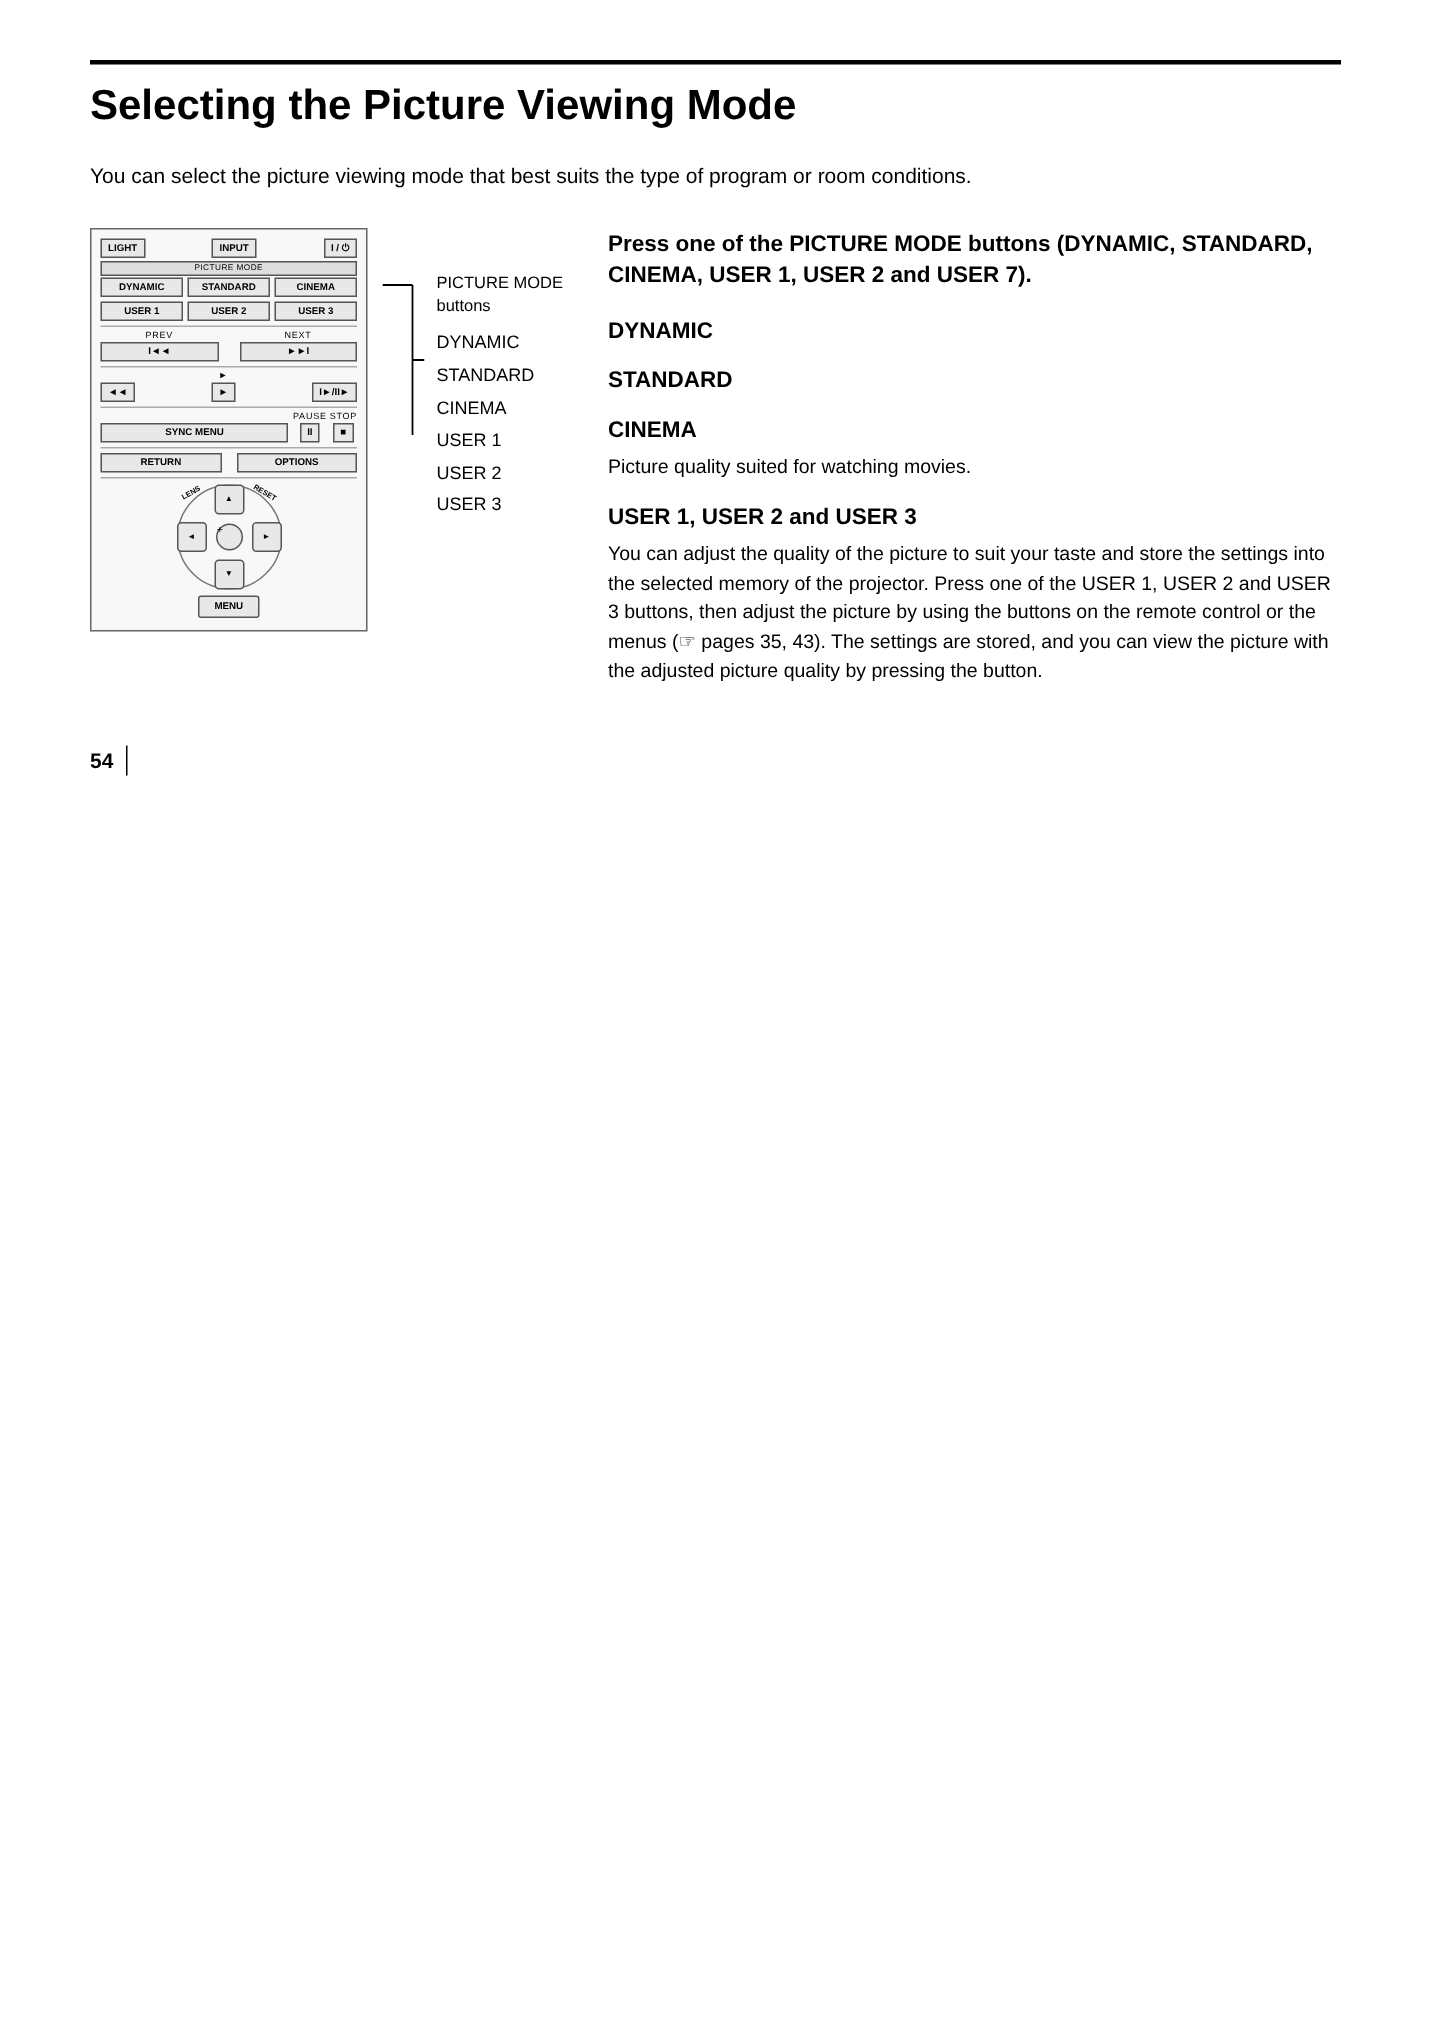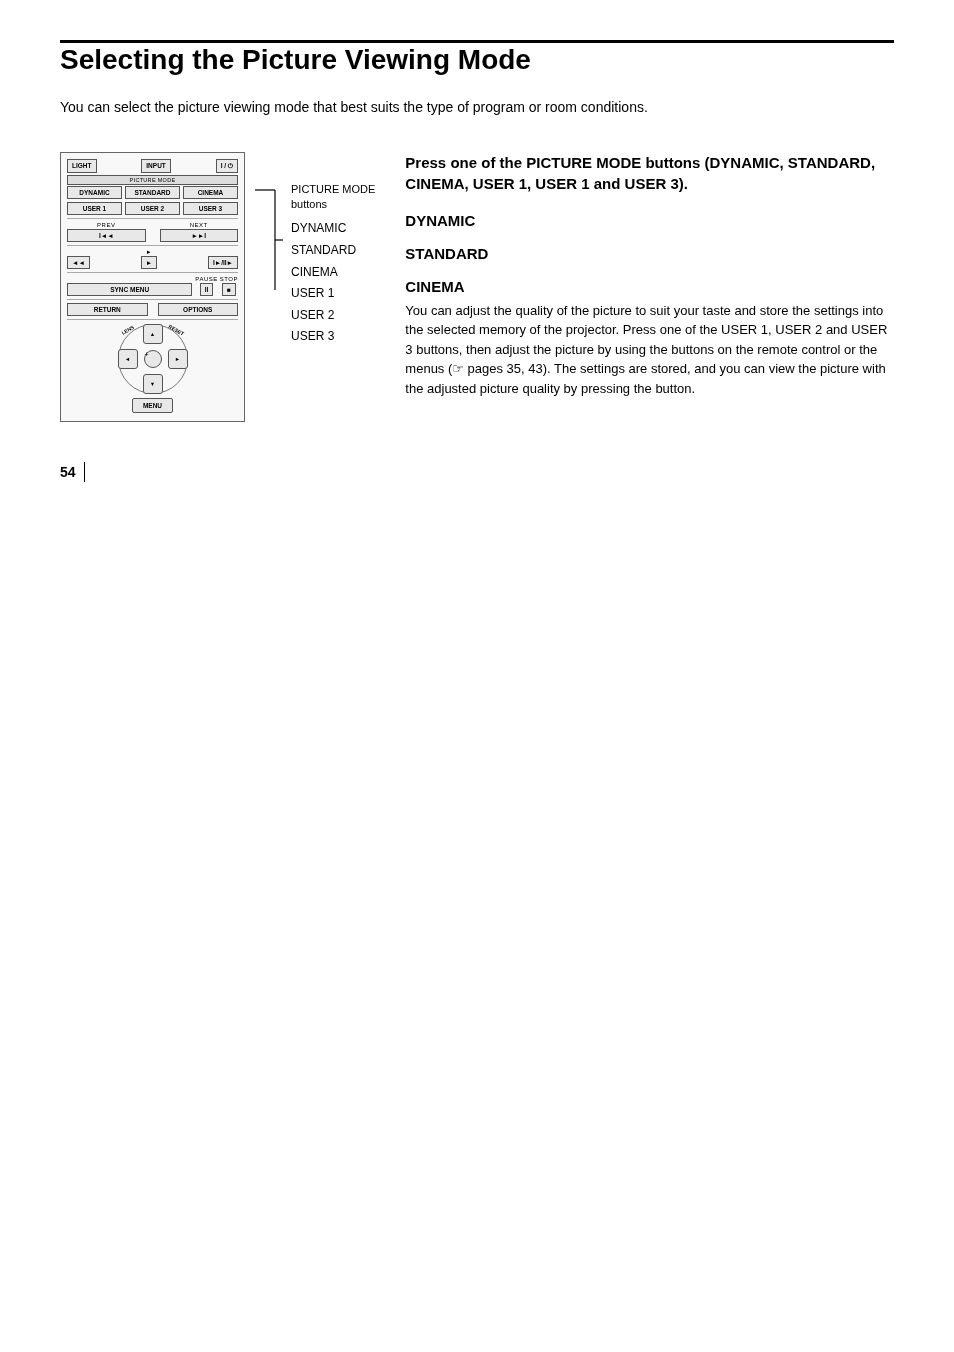--- a/index.html
+++ b/index.html
@@ -8,26 +8,27 @@
       background: #fff;
       color: #000;
       width: 954px;
       min-height: 1352px;
       padding: 40px 60px 40px 60px;
     }
     .page-title {
       font-size: 28px;
       font-weight: bold;
       border-top: 3px solid #000;
+      padding-top: 10px;
       margin-bottom: 20px;
       line-height: 1.2;
     }
     .intro-text {
       font-size: 14px;
-      margin-bottom: 34px;
+      margin-bottom: 24px;
       line-height: 1.5;
     }
     .main-content {
       display: flex;
       gap: 30px;
       align-items: flex-start;
     }
     .left-column {
       display: flex;
       flex-direction: column;
@@ -341,36 +342,38 @@
           <div>USER 3</div>
         </div>
       </div>
 
     </div>
   </div>
 
   <div class="right-column">
 
     <div class="intro-block">
-      <div class="press-title">Press one of the PICTURE MODE buttons (DYNAMIC, STANDARD, CINEMA, USER 1, USER 1 and USER 3).</div>
+      <div class="press-title">Press one of the PICTURE MODE buttons (DYNAMIC, STANDARD, CINEMA, USER 1, USER 2 and USER 7).</div>
     </div>
 
     <div>
       <div class="section-heading">DYNAMIC</div>
     </div>
 
     <div>
       <div class="section-heading">STANDARD</div>
     </div>
 
     <div>
       <div class="section-heading">CINEMA</div>
+      <div class="section-body">Picture quality suited for watching movies.</div>
     </div>
 
     <div>
+      <div class="section-heading">USER 1, USER 2 and USER 3</div>
       <div class="section-body">You can adjust the quality of the picture to suit your taste and store the settings into the selected memory of the projector. Press one of the USER 1, USER 2 and USER 3 buttons, then adjust the picture by using the buttons on the remote control or the menus (☞ pages 35, 43). The settings are stored, and you can view the picture with the adjusted picture quality by pressing the button.</div>
     </div>
 
   </div>
 </div>
 
 <div style="position: relative; margin-top: 40px; display:flex; align-items:center; gap:8px;">
   <span class="page-number">54</span>
   <div class="footer-line"></div>
 </div>

